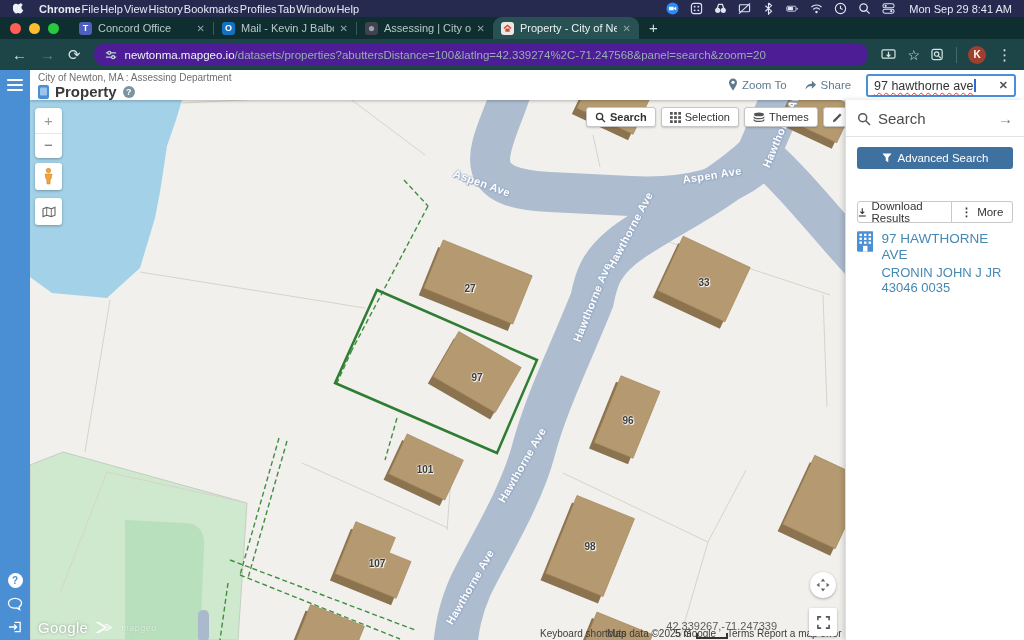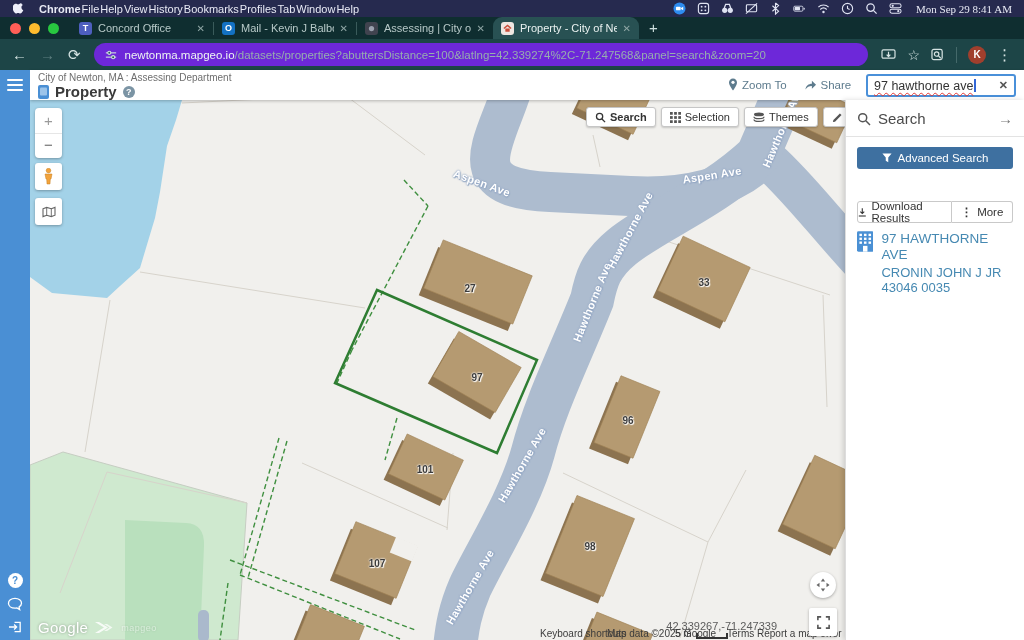--- a/index.html
+++ b/index.html
@@ -7,21 +7,21 @@
   #screen { position:relative; width:1024px; height:640px; background:#fff; overflow:hidden; }
 
   
   #menubar { position:absolute; left:0; top:0; width:1024px; height:17px; background:#262a4f;
              display:flex; align-items:center; padding:0 12px; color:#e8eaf5; font-size:11px; }
   #menubar .mitems { display:flex; align-items:center; gap:1px; margin-left:14px; }
   #menubar .mitems span { white-space:nowrap; }
   #menubar .mitems span:first-child { font-weight:bold; }
   #menubar .mright { margin-left:auto; display:flex; align-items:center; gap:11px; }
   #menubar .sic { display:inline-flex; width:13px; height:13px; align-items:center; justify-content:center; }
-  #menubar .clock { font-size:11px; white-space:nowrap; margin-left:3px;font-family:Liberation Serif, serif; }
+  #menubar .clock { font-size:11px; white-space:nowrap; margin-left:3px; }
 
   
   #tabstrip { position:absolute; left:0; top:17px; width:1024px; height:22px; background:#0f2e30;
               display:flex; align-items:flex-end; }
   .lights { display:flex; gap:8px; align-items:center; height:22px; padding:0 12px 0 10px; }
   .light { width:11px; height:11px; border-radius:50%; }
   .tab { display:flex; align-items:center; gap:6px; width:142px; height:22px; padding:0 8px; color:#b7c9c8;
          font-size:11px; position:relative; }
   .tab .ttl { flex:1; white-space:nowrap; overflow:hidden; min-width:0; }
   .tab .x { color:#8fa6a5; font-size:10px; flex:none; }
@@ -29,21 +29,21 @@
   .tabsep { width:1px; height:13px; background:#3a5b5b; align-self:center; }
   .fav { width:13px; height:13px; flex:none; border-radius:3px; display:inline-flex; align-items:center;
          justify-content:center; font-size:9px; font-weight:bold; color:#fff; }
   .newtab { color:#cfe0df; font-size:15px; margin:0 0 2px 10px; align-self:center; }
 
   
   #urlbar { position:absolute; left:0; top:39px; width:1024px; height:31px; background:#1d4547;
             display:flex; align-items:center; padding:0 12px; gap:13px; }
   .navic { color:#d6e4e3; font-size:15px; line-height:1; }
   .navic.dim { color:#5e7f80; }
-  #omnibox { flex:1; height:23px; border-radius:12px; background:#6d28d9; display:flex; align-items:center;
+  #omnibox { flex:1; height:23px; border-radius:12px; background:#4c1d95; display:flex; align-items:center;
              padding:0 11px; gap:8px; min-width:0; }
   #omnibox .url { font-size:11.5px; white-space:nowrap; overflow:hidden; min-width:0; }
   #omnibox .url .host { color:#eef4f3; }
   #omnibox .url .path { color:#97aeae; }
   .urlright { display:flex; align-items:center; gap:11px; }
   .vdiv { width:1px; height:16px; background:#44696a; }
   .avatar { width:18px; height:18px; border-radius:50%; background:#a03f2d; color:#fff; font-size:10px;
             font-weight:bold; display:flex; align-items:center; justify-content:center; }
 
   

